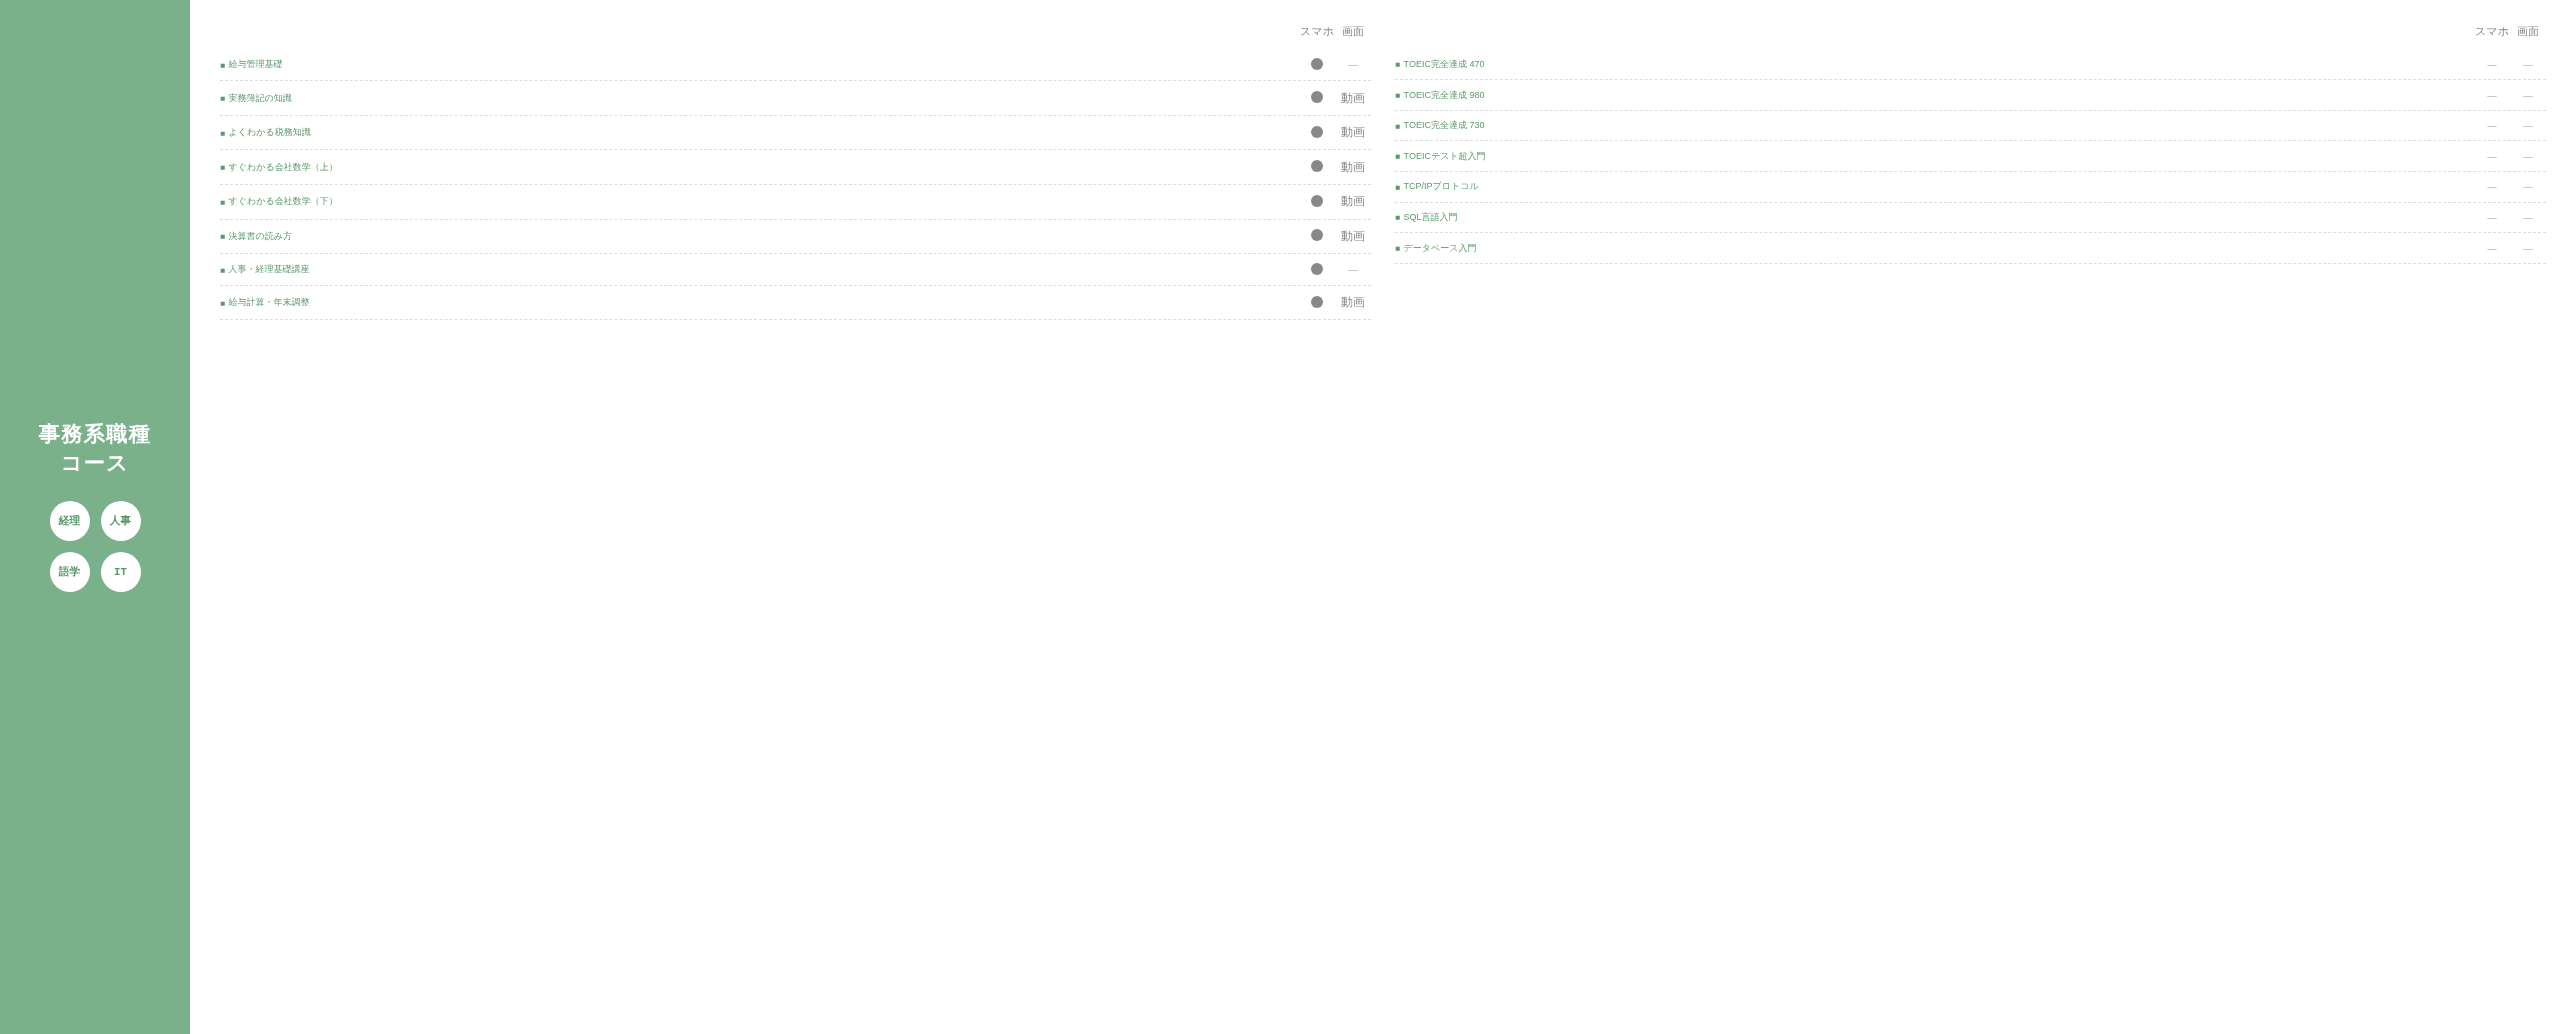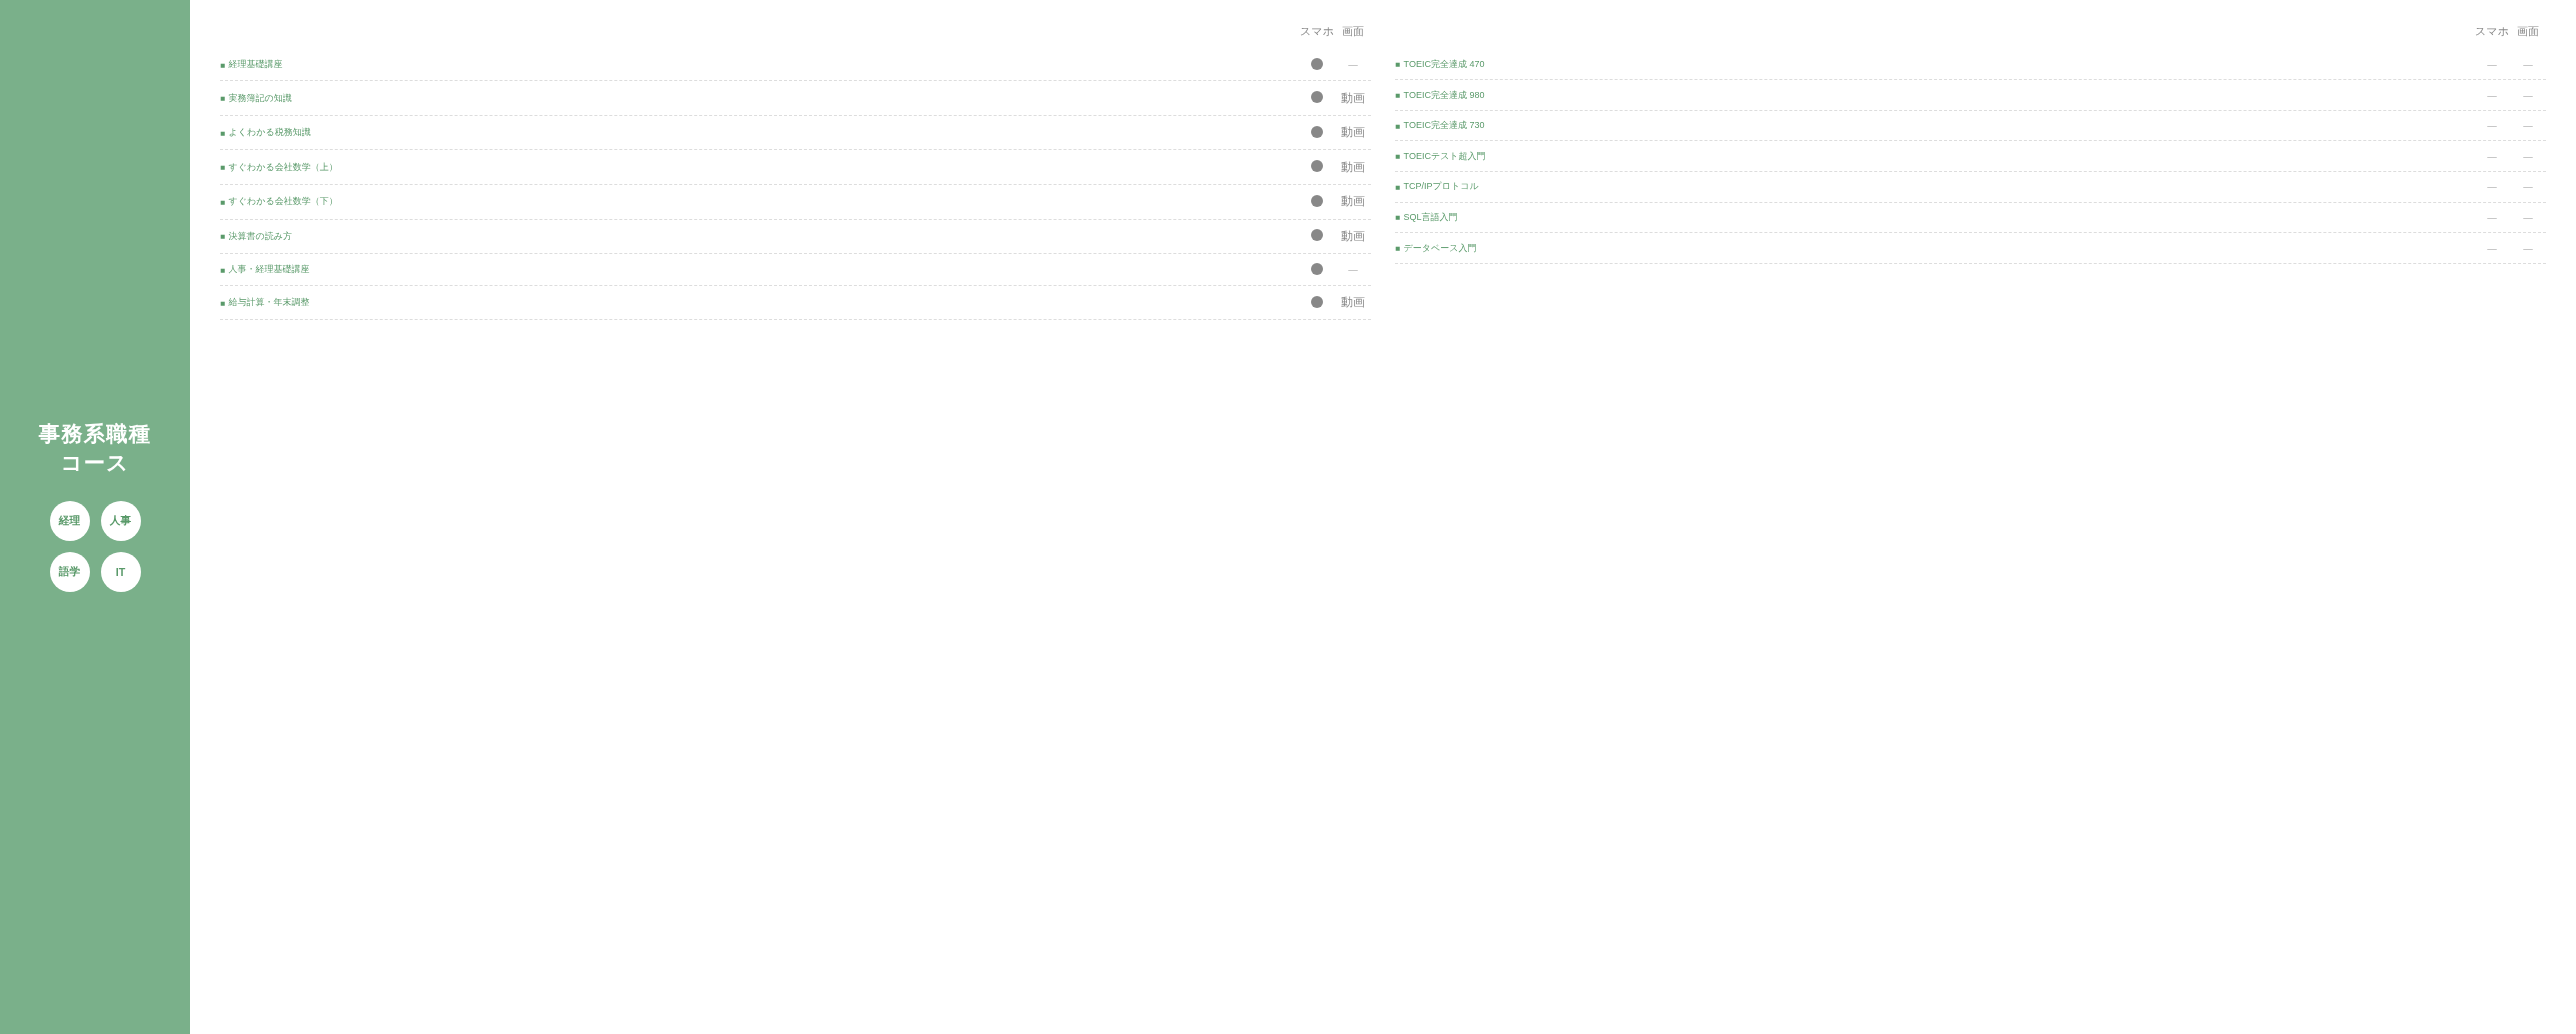--- a/index.html
+++ b/index.html
@@ -32,20 +32,21 @@
       text-align: center;
       letter-spacing: 1.2px;
     }
 
     .category-tags {
       display: flex;
       gap: 11px;
       flex-wrap: wrap;
       justify-content: center;
       margin-bottom: 24px;
+      font-family: Liberation Mono, monospace;
     }
 
     .tag {
       background: white;
       color: #5a9a6a;
       border-radius: 50%;
       width: 40px;
       height: 40px;
       display: flex;
       align-items: center;
@@ -170,21 +171,21 @@
     <div class="course-column">
       <div class="header-row">
         <div class="course-name-header"></div>
         <div class="col-header">スマホ</div>
         <div class="col-header">画面</div>
       </div>
 
       <div class="course-row">
         <div class="course-name">
           <span class="bullet">■</span>
-          <span>経理基礎講座</span>
+          <span>給与管理基礎</span>
         </div>
         <div class="cell"><span class="dot-circle"></span></div>
         <div class="cell"><span class="dash">—</span></div>
       </div>
 
       <div class="course-row">
         <div class="course-name">
           <span class="bullet">■</span>
           <span>実務簿記の知識</span>
         </div>

